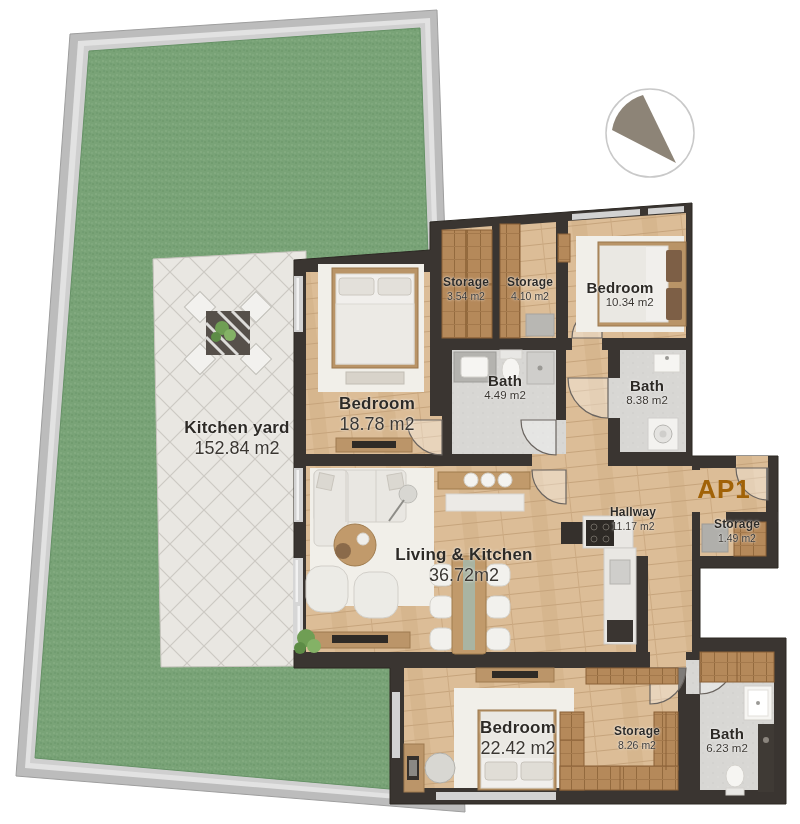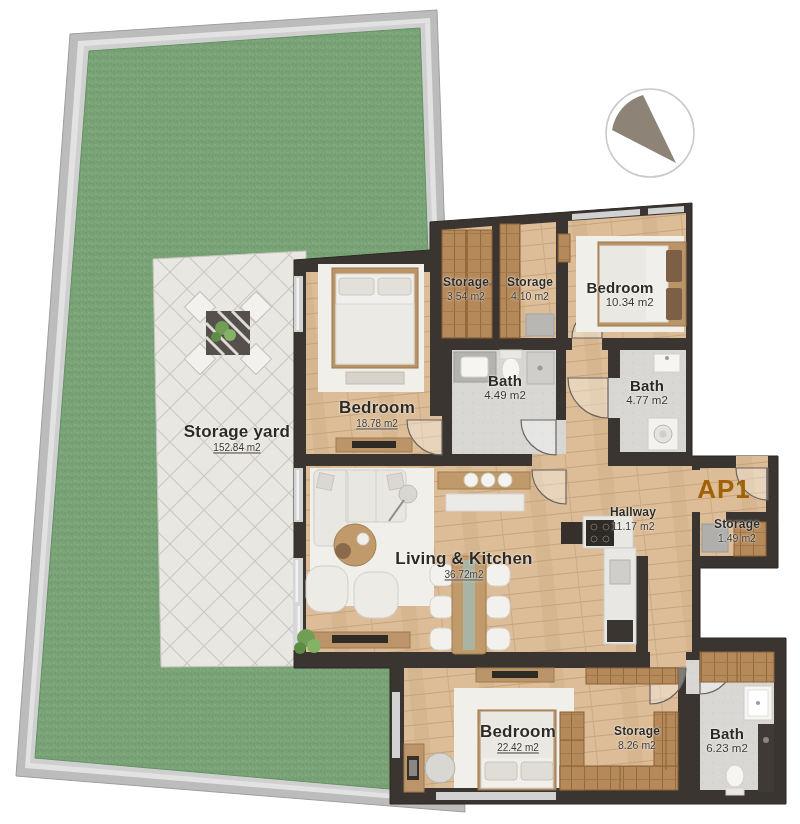--- a/index.html
+++ b/index.html
@@ -4,21 +4,21 @@
 <style>
   html,body{margin:0;padding:0;background:#ffffff;}
   #stage{position:relative;width:800px;height:824px;background:#ffffff;overflow:hidden;
          font-family:"Liberation Sans", sans-serif;}
   #plan-svg{position:absolute;left:0;top:0;}
   .label{position:absolute;transform:translate(-50%,-50%);text-align:center;line-height:1.15;
          color:#2d2a26;text-shadow:0 0 3px rgba(255,255,255,.75), 0 0 1px rgba(255,255,255,.9);
          white-space:nowrap;pointer-events:none;}
   .label .rname{display:block;font-weight:bold;letter-spacing:.2px;}
   .label .rarea{display:block;font-weight:normal;color:#3a3631;}
-  .size-lg .rname{font-size:17px;} .size-lg .rarea{font-size:10px;text-decoration:underline;}
+  .size-lg .rname{font-size:17px;} .size-lg .rarea{font-size:18px;}
   .size-md .rname{font-size:15px;} .size-md .rarea{font-size:11.5px;text-align:right;}
   .size-sm .rname{font-size:12px;} .size-sm .rarea{font-size:10.5px;}
   .unit-label{position:absolute;transform:translate(-50%,-50%);font-size:26px;font-weight:bold;
          color:#a16207;letter-spacing:1px;}
 </style>
 </head>
 <body>
 
 <div id="stage">
 
@@ -310,21 +310,21 @@
     </g>
   </g>
 
   <g>
     <circle cx="650" cy="133" r="44" fill="#ffffff" stroke="#c9c9c9" stroke-width="1.5"></circle>
     <path d="M676,163 L643,95 A44,44 0 0 0 612,130 Z" fill="#8d8477"></path>
   </g>
 </svg>
 
   <div class="label size-lg" style="left:237px;top:438px">
-    <span class="rname">Storage yard</span>
+    <span class="rname">Kitchen yard</span>
     <span class="rarea">152.84 m2</span>
   </div>
   <div class="label size-lg" style="left:377px;top:414px">
     <span class="rname">Bedroom</span>
     <span class="rarea">18.78 m2</span>
   </div>
   <div class="label size-sm" style="left:466px;top:289px">
     <span class="rname">Storage</span>
     <span class="rarea">3.54 m2</span>
   </div>
@@ -335,21 +335,21 @@
   <div class="label size-md" style="left:620px;top:294px">
     <span class="rname">Bedroom</span>
     <span class="rarea">10.34 m2</span>
   </div>
   <div class="label size-md" style="left:505px;top:387px">
     <span class="rname">Bath</span>
     <span class="rarea">4.49 m2</span>
   </div>
   <div class="label size-md" style="left:647px;top:392px">
     <span class="rname">Bath</span>
-    <span class="rarea">4.77 m2</span>
+    <span class="rarea">8.38 m2</span>
   </div>
   <div class="label size-sm" style="left:633px;top:519px">
     <span class="rname">Hallway</span>
     <span class="rarea">11.17 m2</span>
   </div>
   <div class="label size-sm" style="left:737px;top:531px">
     <span class="rname">Storage</span>
     <span class="rarea">1.49 m2</span>
   </div>
   <div class="label size-lg" style="left:464px;top:565px">

